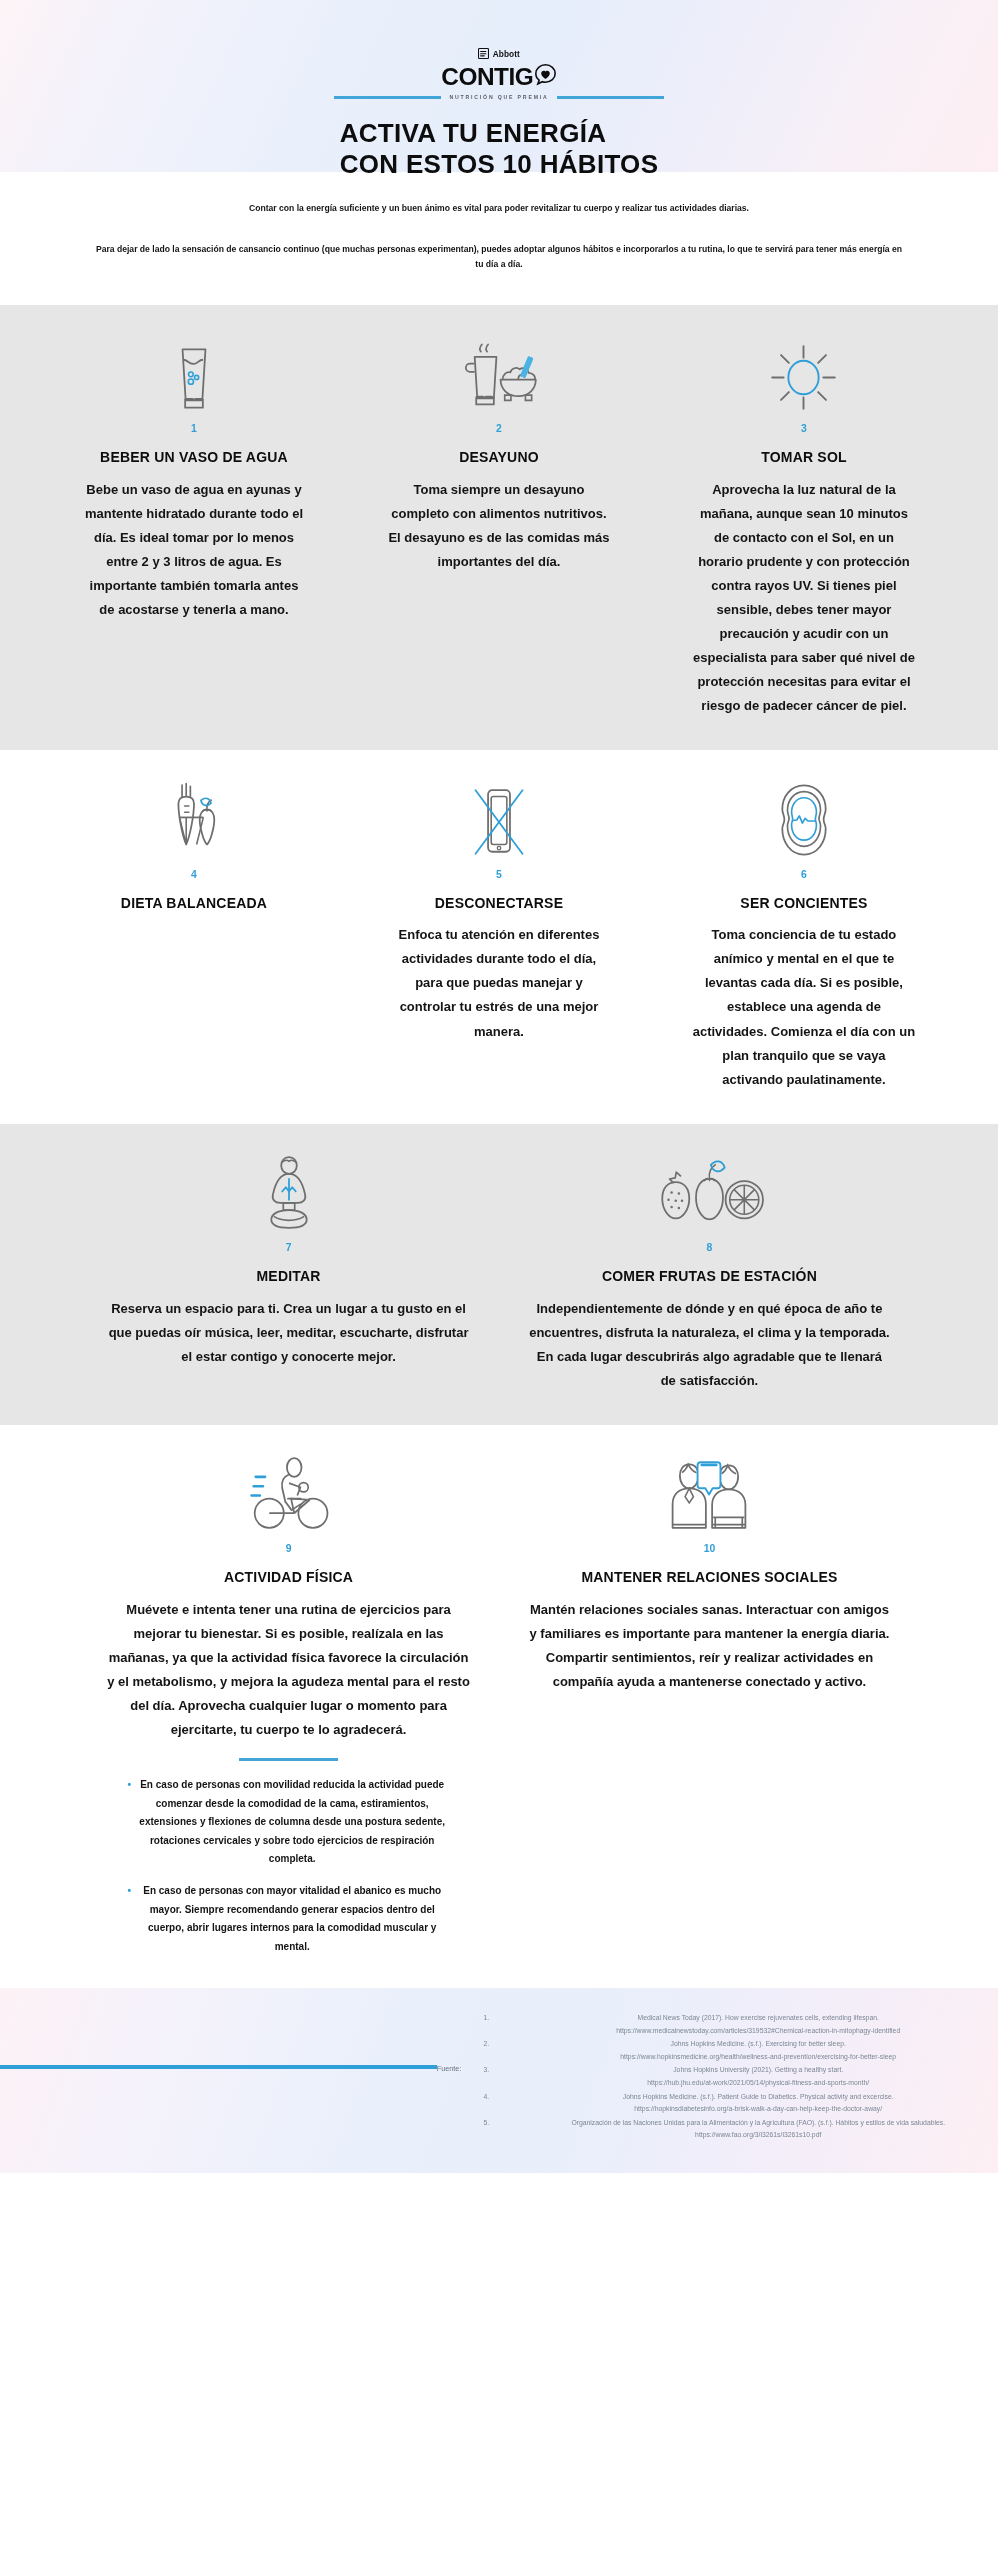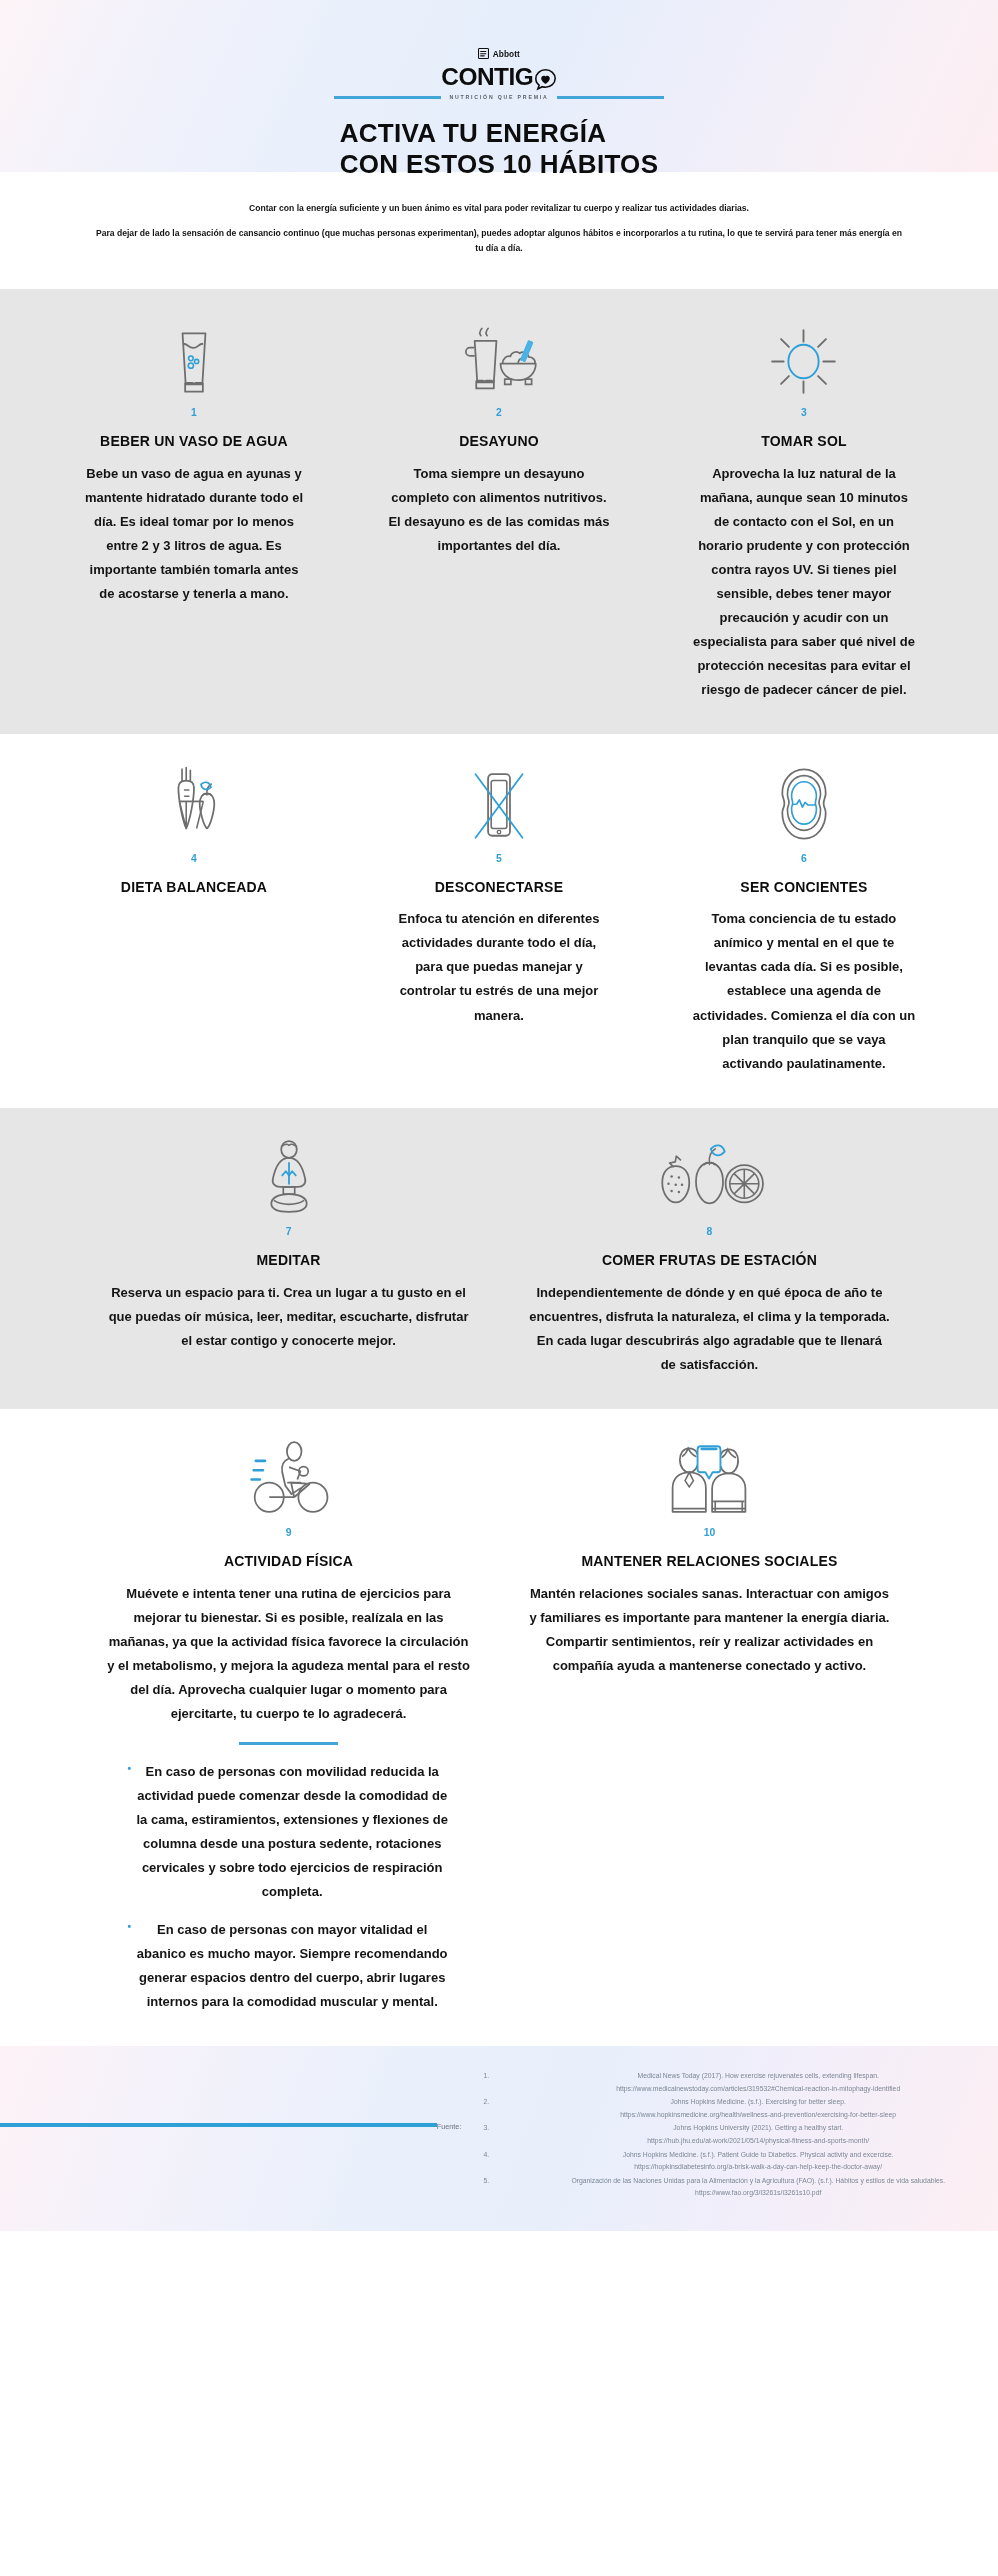--- a/index.html
+++ b/index.html
@@ -42,21 +42,21 @@
   }
   .abbott-word {
     font-size: 8.3px;
     font-weight: 700;
     letter-spacing: 0.1px;
     color: #111;
   }
   .contigo-lockup {
     margin-top: 4.2px;
     display: flex;
-    align-items: flex-end;
+    align-items: flex-start;
     gap: 0;
   }
   .contigo-word {
     font-size: 24.4px;
     font-weight: 800;
     letter-spacing: -0.5px;
     color: #0d0d0d;
   }
   .contigo-bubble { width: 23px; height: 23px; margin-left: 0.5px; }
 
@@ -98,21 +98,21 @@
   }
 
   
   .intro {
     width: 998px;
     padding: 29px 0 33px;
     background: #ffffff;
     display: flex;
     flex-direction: column;
     align-items: center;
-    gap: 10px;
+    gap: 26px;
   }
   .intro p {
     width: 811px;
     text-align: center;
     font-size: 8.6px;
     line-height: 1.75;
     font-weight: 700;
     color: #141414;
   }
 
@@ -179,21 +179,21 @@
     background: #42a5d8;
   }
   .habit-bullets {
     margin-top: 15.6px;
     max-width: 322px;
     list-style: none;
   }
   .habit-bullets li {
     position: relative;
     text-align: center;
-    font-size: 13px;
+    font-size: 10px;
     line-height: 1.85;
     font-weight: 700;
     color: #141414;
     margin-bottom: 13.5px;
     padding-left: 7.3px;
   }
   .habit-bullets li::before {
     content: "•";
     color: #2f9fd8;
     font-size: 10.4px;

